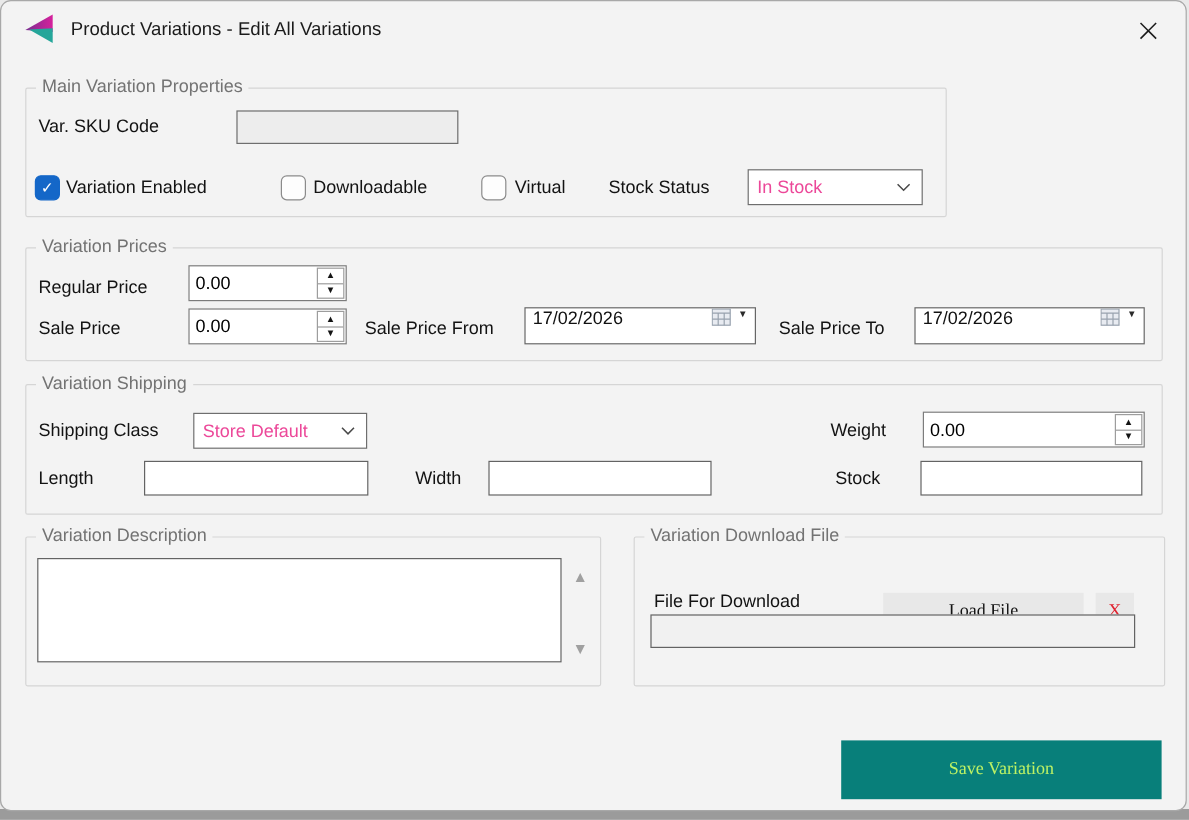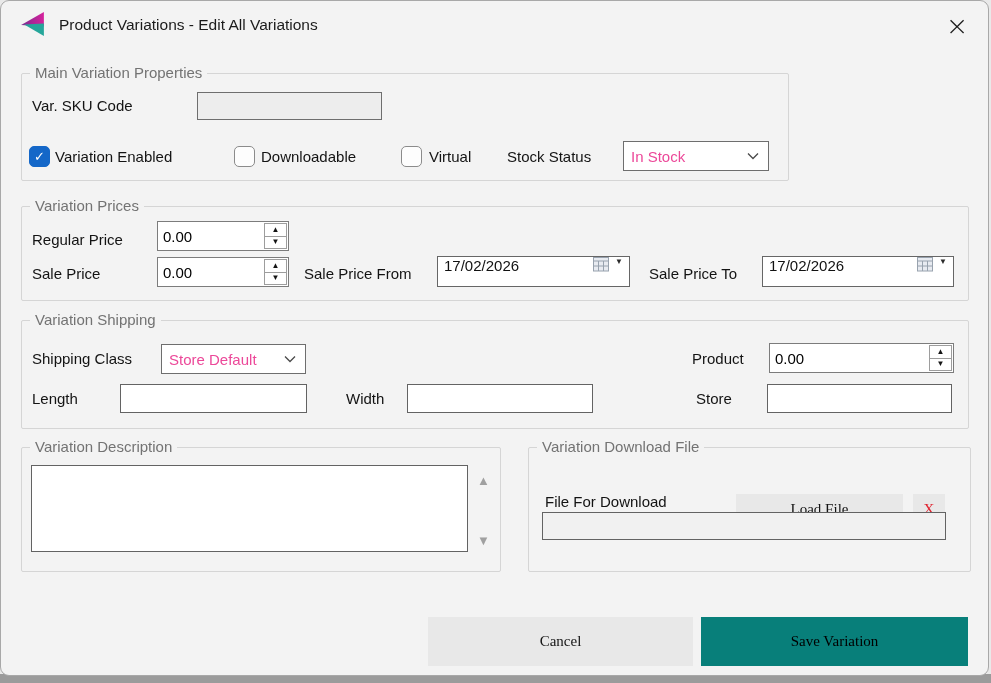--- a/index.html
+++ b/index.html
@@ -90,21 +90,21 @@
     position: absolute; border: 1px solid #636363; background: #fff; resize: none;
     font-family: inherit; font-size: 15px; padding: 4px 6px; box-sizing: border-box; outline: none;
   }
   .scroll-arrow { position: absolute; font-size: 13px; color: #a0a0a0; line-height: 1; cursor: default; }
   
   .btn {
     position: absolute; border: none; display: flex; align-items: center; justify-content: center;
     font-family: Liberation Serif, serif; font-size: 15px; cursor: default; box-sizing: border-box; margin-top: 24px;
   }
   .btn.flat { background: #e8e8e8; color: #141414; }
-  .btn.save { background: #087f7a; color: #000000; text-align: center; }
+  .btn.save { background: #087f7a; color: #bef264; text-align: center; }
   .btn.clear-x { background: #e8e8e8; color: #e02330; font-size: 15px; }
 </style>
 </head>
 <body>
 
 <div class="dialog">
 
   <div class="titlebar">
     <svg class="logo" viewBox="0 0 28 28">
       <defs>
@@ -196,50 +196,49 @@
     <div class="legend">Variation Shipping</div>
 
     <div class="lbl" style="left:10px; top:27px;">Shipping Class</div>
     <div class="select" style="left:139px; top:23px; width:145px; height:30px;">
       <span>Store Default</span>
       <svg class="chev" viewBox="0 0 12 8">
           <polyline points="1,1.5 6,6.5 11,1.5" fill="none" stroke="#4a4a4a" stroke-width="1.3"></polyline>
         </svg>
     </div>
 
-    <div class="lbl" style="left:670px; top:27px;">Product</div>
+    <div class="lbl" style="left:670px; top:27px;">Weight</div>
     <div class="spinner" style="left:747px; top:22px; width:185px; height:30px;">
       <input value="0.00" style="">
       <div class="spin-box">
         <div class="spin-btn up">▲</div>
         <div class="spin-btn">▼</div>
       </div>
     </div>
 
     <div class="lbl" style="left:10px; top:67px;">Length</div>
     <input class="txt" style="left: 98px; top: 63px; width: 187px; height: 29px;" value="">
 
     <div class="lbl" style="left:324px; top:67px;">Width</div>
     <input class="txt" style="left: 385px; top: 63px; width: 186px; height: 29px;" value="">
 
-    <div class="lbl" style="left:674px; top:67px;">Store</div>
+    <div class="lbl" style="left:674px; top:67px;">Stock</div>
     <input class="txt" style="left: 745px; top: 63px; width: 185px; height: 29px;" value="">
   </div>
 
   <div class="group" style="left:20px; top:446px; width:480px; height:125px;">
     <div class="legend">Variation Description</div>
     <textarea class="desc-ta" style="left: 9px; top: 17px; width: 437px; height: 87px;"></textarea>
     <div class="scroll-arrow" style="left:455px; top:26px;">▲</div>
     <div class="scroll-arrow" style="left:455px; top:86px;">▼</div>
   </div>
 
   <div class="group" style="left:527px; top:446px; width:443px; height:125px;">
     <div class="legend">Variation Download File</div>
     <div class="lbl" style="left:16px; top:43px;text-align:right;">File For Download</div>
     <button class="btn flat" style="left:207px; top:22px; width:167px; height:31px;">Load File</button>
     <button class="btn clear-x" style="left:384px; top:22px; width:32px; height:31px;">X</button>
     <input class="txt" style="left: 13px; top: 64px; width: 404px; height: 28px; background: rgb(241, 241, 241);" value="">
   </div>
 
-  <button class="btn flat" style="left:427px; top:592px; width:265px; height:49px;">Cancel</button>
   <button class="btn save" style="left:700px; top:592px; width:267px; height:49px;">Save Variation</button>
 
 </div>
 
 </body></html>

